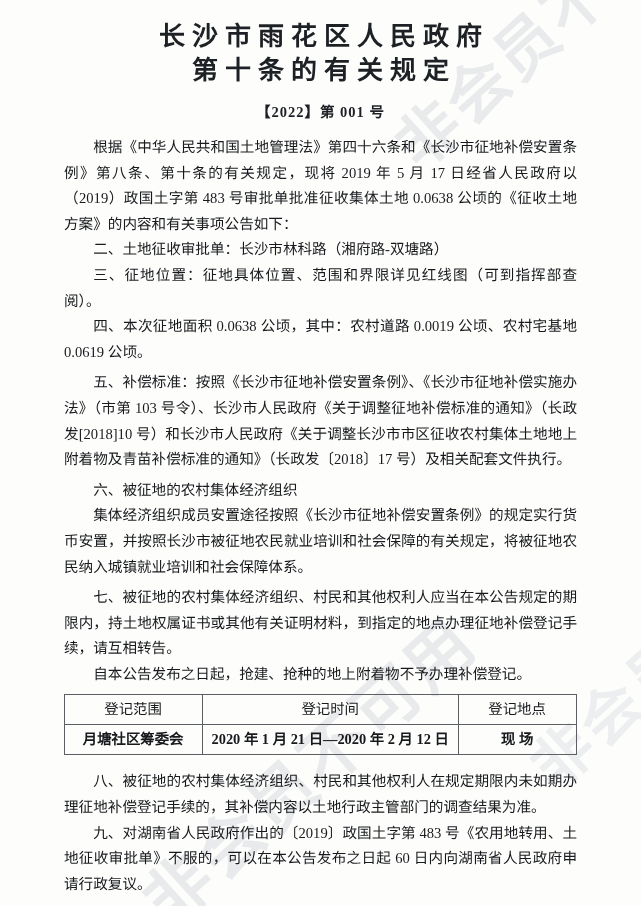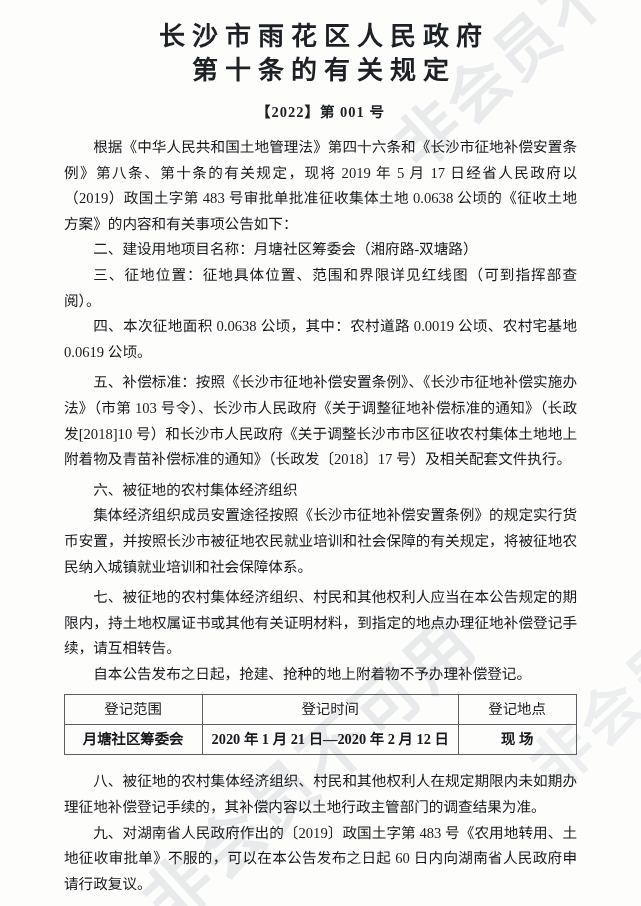--- a/index.html
+++ b/index.html
@@ -148,21 +148,21 @@
   <div id="content">
 
     <div class="title-block">
       <div class="doc-title-line">长沙市雨花区人民政府</div>
       <div class="doc-title-line">第十条的有关规定</div>
       <div class="doc-number">【2022】第 001 号</div>
     </div>
 
     <div class="body-block">
       <p class="para">根据《中华人民共和国土地管理法》第四十六条和《长沙市征地补偿安置条例》第八条、第十条的有关规定，现将 2019 年 5 月 17 日经省人民政府以（2019）政国土字第 483 号审批单批准征收集体土地 0.0638 公顷的《征收土地方案》的内容和有关事项公告如下：</p>
-      <p class="para">二、建设用地项目名称：月塘社区筹委会（湘府路-双塘路）</p>
+      <p class="para">二、土地征收审批单：长沙市林科路（湘府路-双塘路）</p>
       <p class="para">三、征地位置：征地具体位置、范围和界限详见红线图（可到指挥部查阅）。</p>
       <p class="para">四、本次征地面积 0.0638 公顷，其中：农村道路 0.0019 公顷、农村宅基地 0.0619 公顷。</p>
       <p class="para gap">五、补偿标准：按照《长沙市征地补偿安置条例》、《长沙市征地补偿实施办法》（市第 103 号令）、长沙市人民政府《关于调整征地补偿标准的通知》（长政发[2018]10 号）和长沙市人民政府《关于调整长沙市市区征收农村集体土地地上附着物及青苗补偿标准的通知》（长政发〔2018〕17 号）及相关配套文件执行。</p>
       <p class="para gap">六、被征地的农村集体经济组织</p>
       <p class="para">集体经济组织成员安置途径按照《长沙市征地补偿安置条例》的规定实行货币安置，并按照长沙市被征地农民就业培训和社会保障的有关规定，将被征地农民纳入城镇就业培训和社会保障体系。</p>
       <p class="para gap">七、被征地的农村集体经济组织、村民和其他权利人应当在本公告规定的期限内，持土地权属证书或其他有关证明材料，到指定的地点办理征地补偿登记手续，请互相转告。</p>
       <p class="para">自本公告发布之日起，抢建、抢种的地上附着物不予办理补偿登记。</p>
     </div>
 
     <div class="reg-table-wrap">

